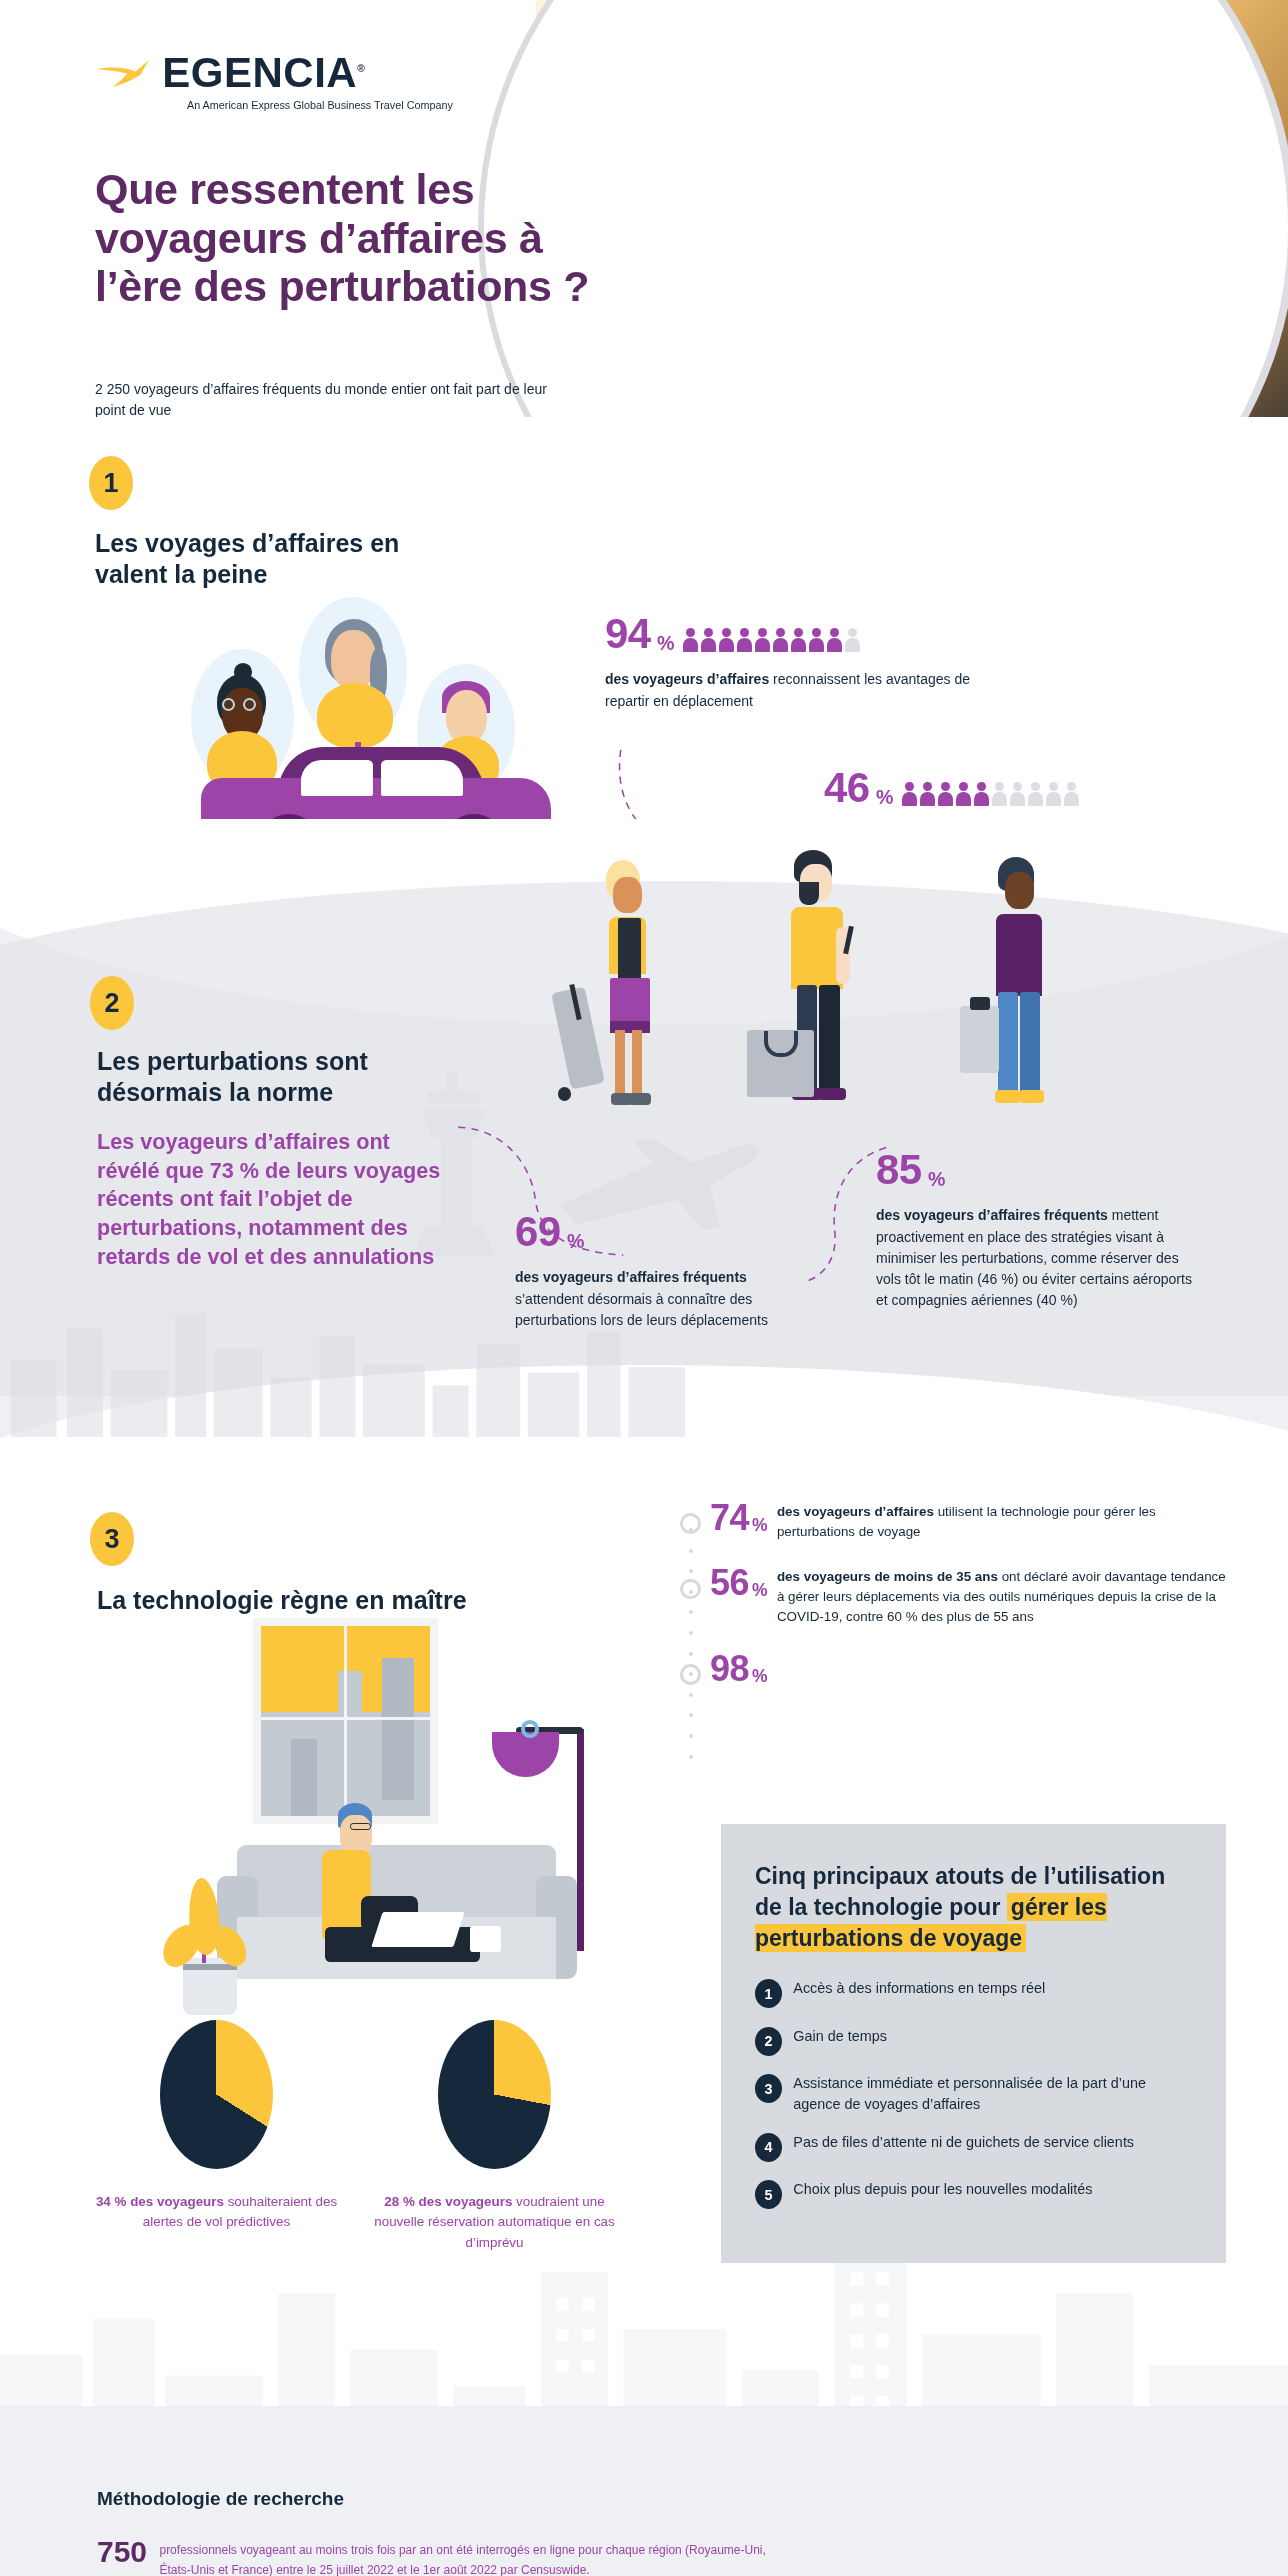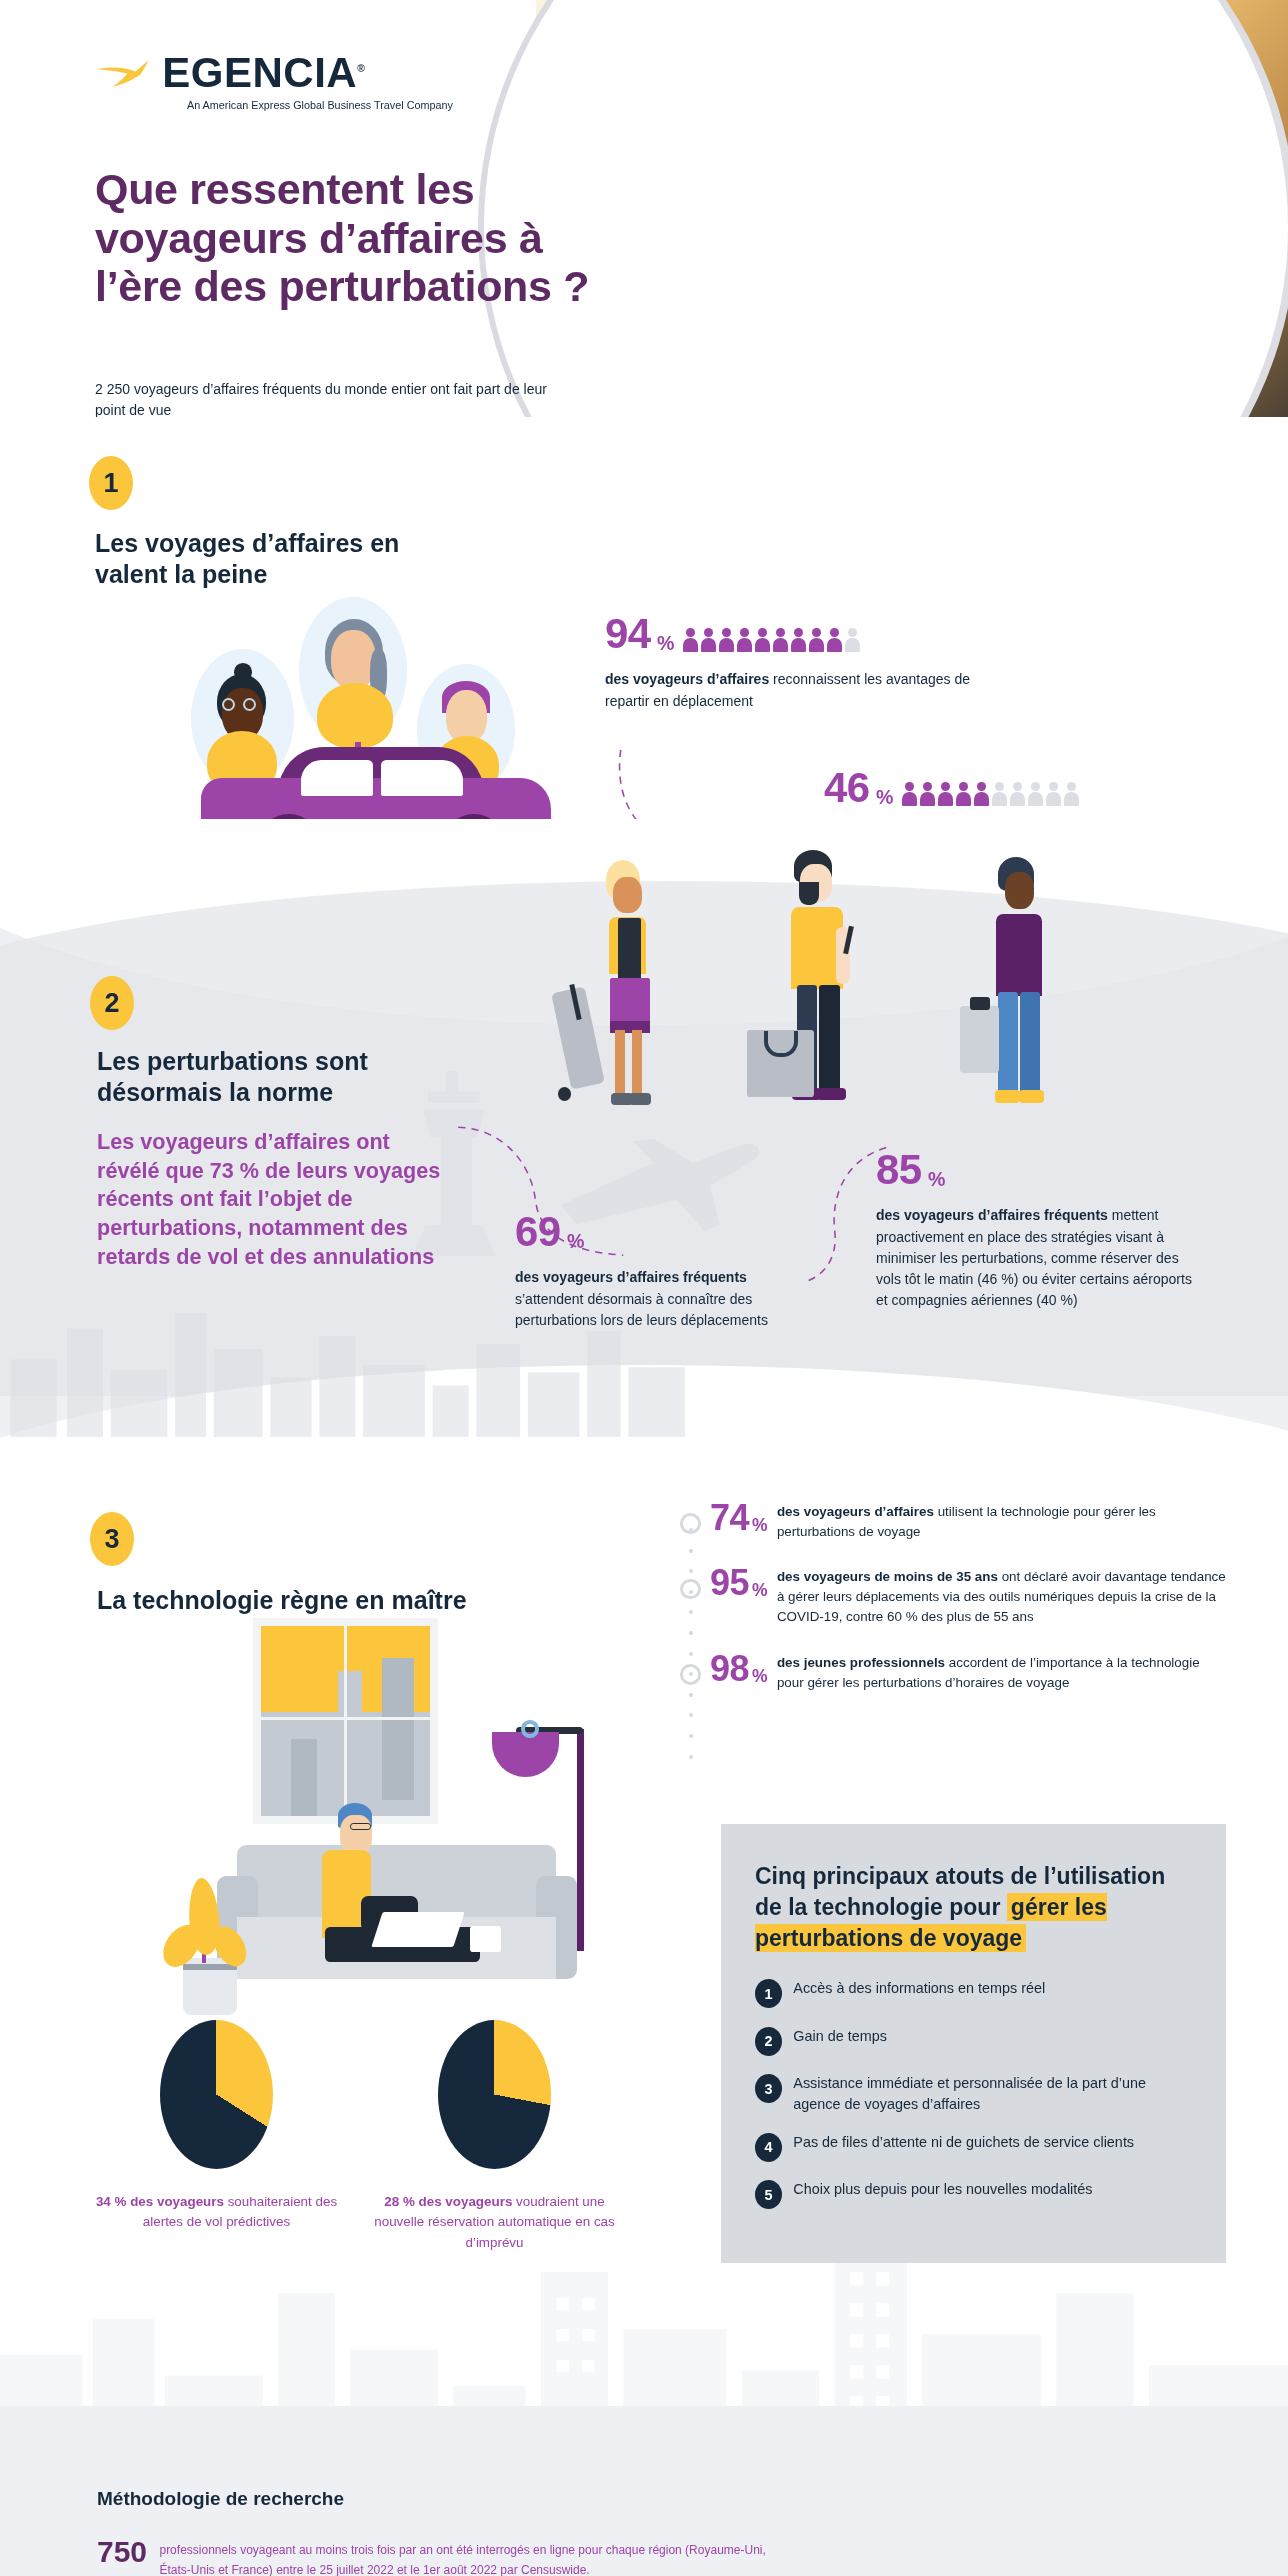--- a/index.html
+++ b/index.html
@@ -599,32 +599,31 @@
         <span class="t-ring"></span>
         <span style="display:flex;align-items:flex-end;">
           <span class="t-num">74</span>
           <span class="t-pct">%</span>
         </span>
         <span class="t-text"><b>des voyageurs d’affaires</b><span> utilisent la technologie pour gérer les perturbations de voyage</span></span>
       </div>
       <div class="tech-item">
         <span class="t-ring"></span>
         <span style="display:flex;align-items:flex-end;">
-          <span class="t-num">95</span>
+          <span class="t-num">56</span>
           <span class="t-pct">%</span>
         </span>
         <span class="t-text"><b>des voyageurs de moins de 35 ans</b><span> ont déclaré avoir davantage tendance à gérer leurs déplacements via des outils numériques depuis la crise de la COVID-19, contre 60 % des plus de 55 ans</span></span>
       </div>
       <div class="tech-item">
         <span class="t-ring"></span>
         <span style="display:flex;align-items:flex-end;">
           <span class="t-num">98</span>
           <span class="t-pct">%</span>
         </span>
-        <span class="t-text"><b>des jeunes professionnels</b><span> accordent de l’importance à la technologie pour gérer les perturbations d’horaires de voyage</span></span>
       </div>
     </div>
 
     <div class="pies">
       <div class="pie-col" style="left:0;">
         <div class="pie" id="pie-a" style="background: conic-gradient(rgb(251, 198, 60) 0deg, rgb(251, 198, 60) 122.4deg, rgb(22, 41, 60) 122.4deg, rgb(22, 41, 60) 360deg);"></div>
         <p class="pie-cap"><b>34 % des voyageurs</b><span> souhaiteraient des alertes de vol prédictives</span></p>
       </div>
       <div class="pie-col" style="left:278px;">
         <div class="pie" id="pie-b" style="background: conic-gradient(rgb(251, 198, 60) 0deg, rgb(251, 198, 60) 100.8deg, rgb(22, 41, 60) 100.8deg, rgb(22, 41, 60) 360deg);"></div>

